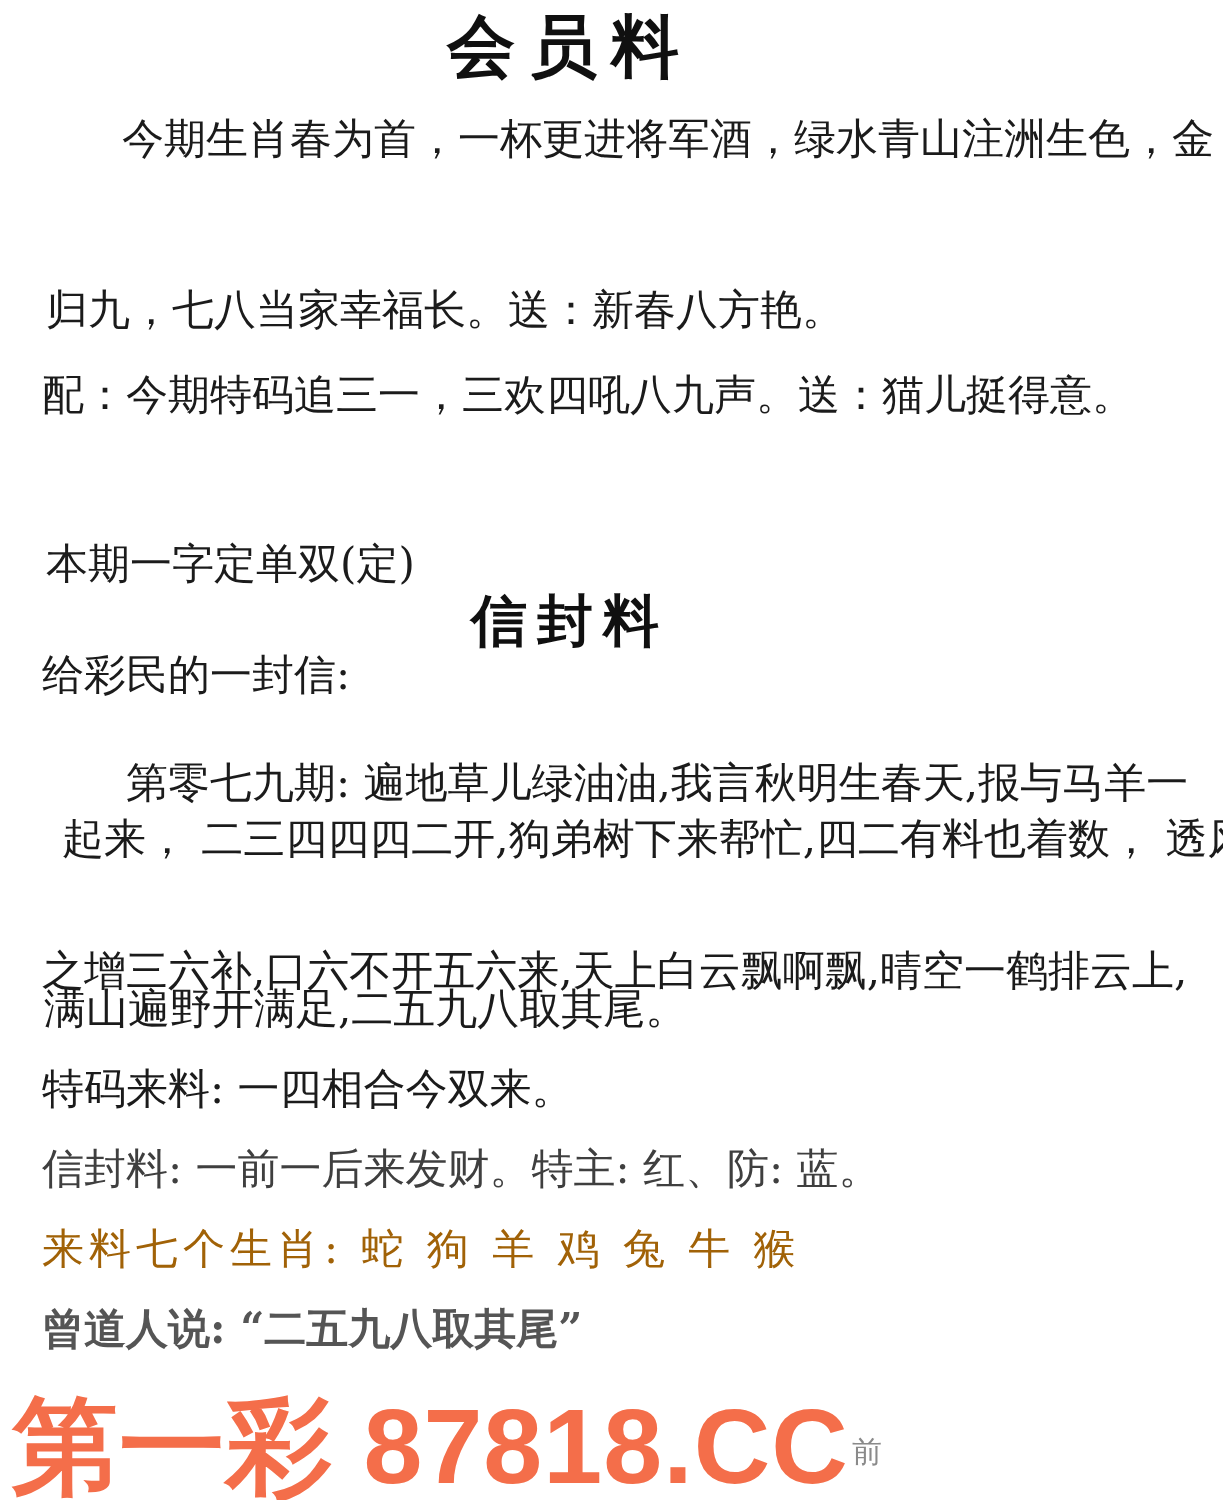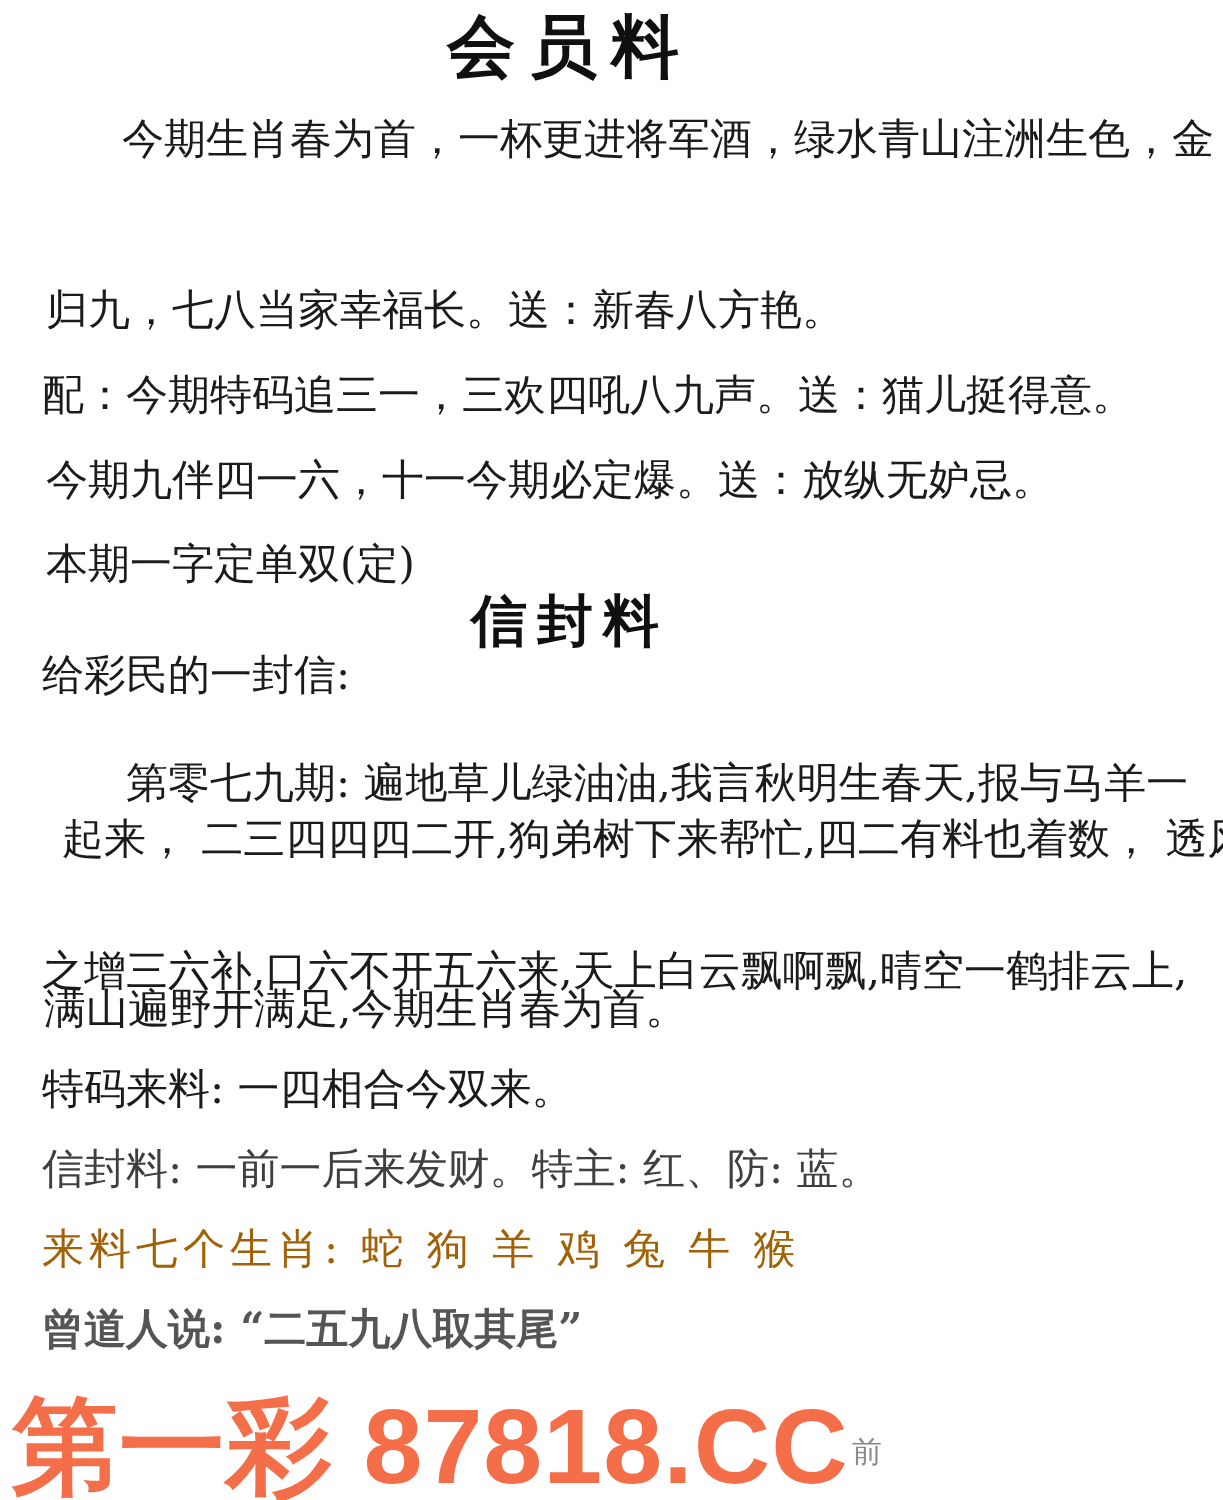--- a/index.html
+++ b/index.html
@@ -55,31 +55,30 @@
 </head>
 <body>
 
 <div id="page">
 
   <div id="member-title" class="sec-title">会员料</div>
 
   <div class="ln" style="top:116px;left:122px;">今期生肖春为首，一杯更进将军酒，绿水青山注洲生色，金</div>
   <div class="ln" style="top:287px;left:46px;">归九，七八当家幸福长。送：新春八方艳。</div>
   <div class="ln" style="top:372px;left:42px;">配：今期特码追三一，三欢四吼八九声。送：猫儿挺得意。</div>
-  <div class="ln" style="top:457px;left:46px;">今期九伴四一六，十一今期必定爆。送：放纵无妒忌。</div>
   <div class="ln" style="top:541px;left:46px;">本期一字定单双(定)</div>
 
   <div id="envelope-title" class="sec-title">信封料</div>
 
   <div class="ln" style="top:652px;left:42px;">给彩民的一封信:</div>
 
   <div class="ln" style="top:732px;left:126px;margin-top:28px;">第零七九期: 遍地草儿绿油油,我言秋明生春天,报与马羊一</div>
   <div class="ln" style="top:816px;left:62px;">起来， 二三四四四二开,狗弟树下来帮忙,四二有料也着数， 透风</div>
   <div class="ln" style="top:948px;left:42px;">之增三六补,口六不开五六来,天上白云飘啊飘,晴空一鹤排云上,</div>
-  <div class="ln" style="top:986px;left:44px;">满山遍野开满足,今期生肖春为首。</div>
+  <div class="ln" style="top:986px;left:44px;">满山遍野开满足,二五九八取其尾。</div>
 
   <div class="ln" style="top:1066px;left:42px;">特码来料: 一四相合今双来。</div>
   <div class="ln faded1" style="top:1146px;left:42px;">信封料: 一前一后来发财。特主: 红、防: 蓝。</div>
   <div class="ln faded2" style="top:1226px;left:42px;">来料七个生肖: 蛇 狗 羊 鸡 兔 牛 猴</div>
   <div class="ln faded3" style="top:1306px;left:42px;">曾道人说: “二五九八取其尾”</div>
 
   <div id="watermark">第一彩 87818.CC</div>
   <div id="stamp">前</div>
 
 </div>

